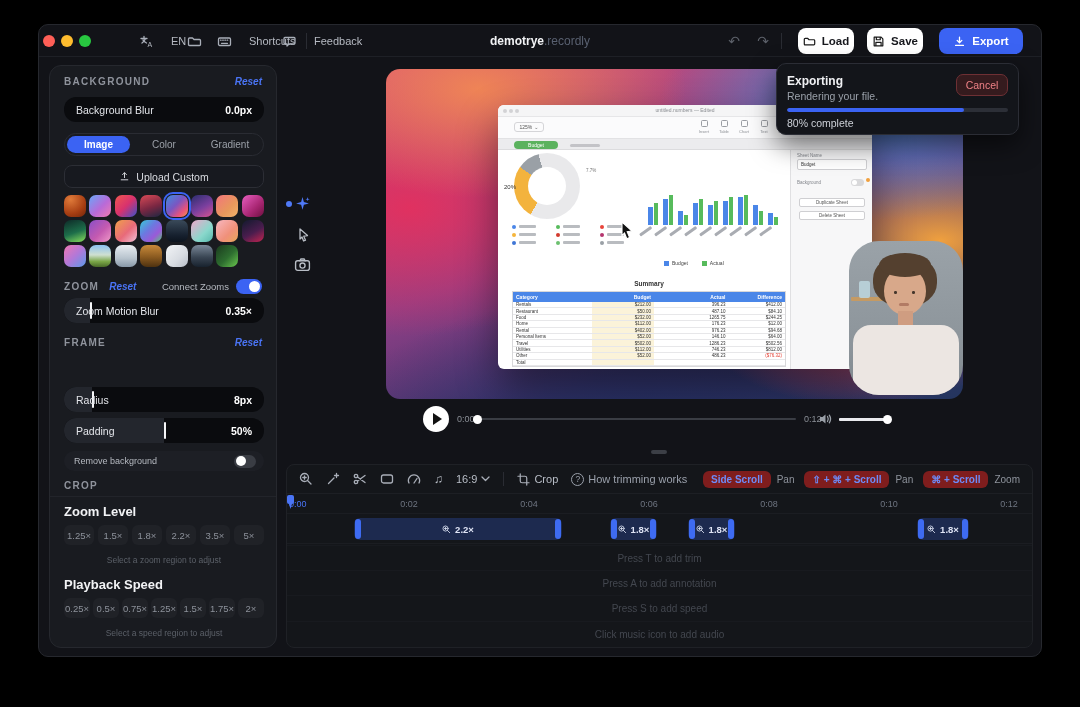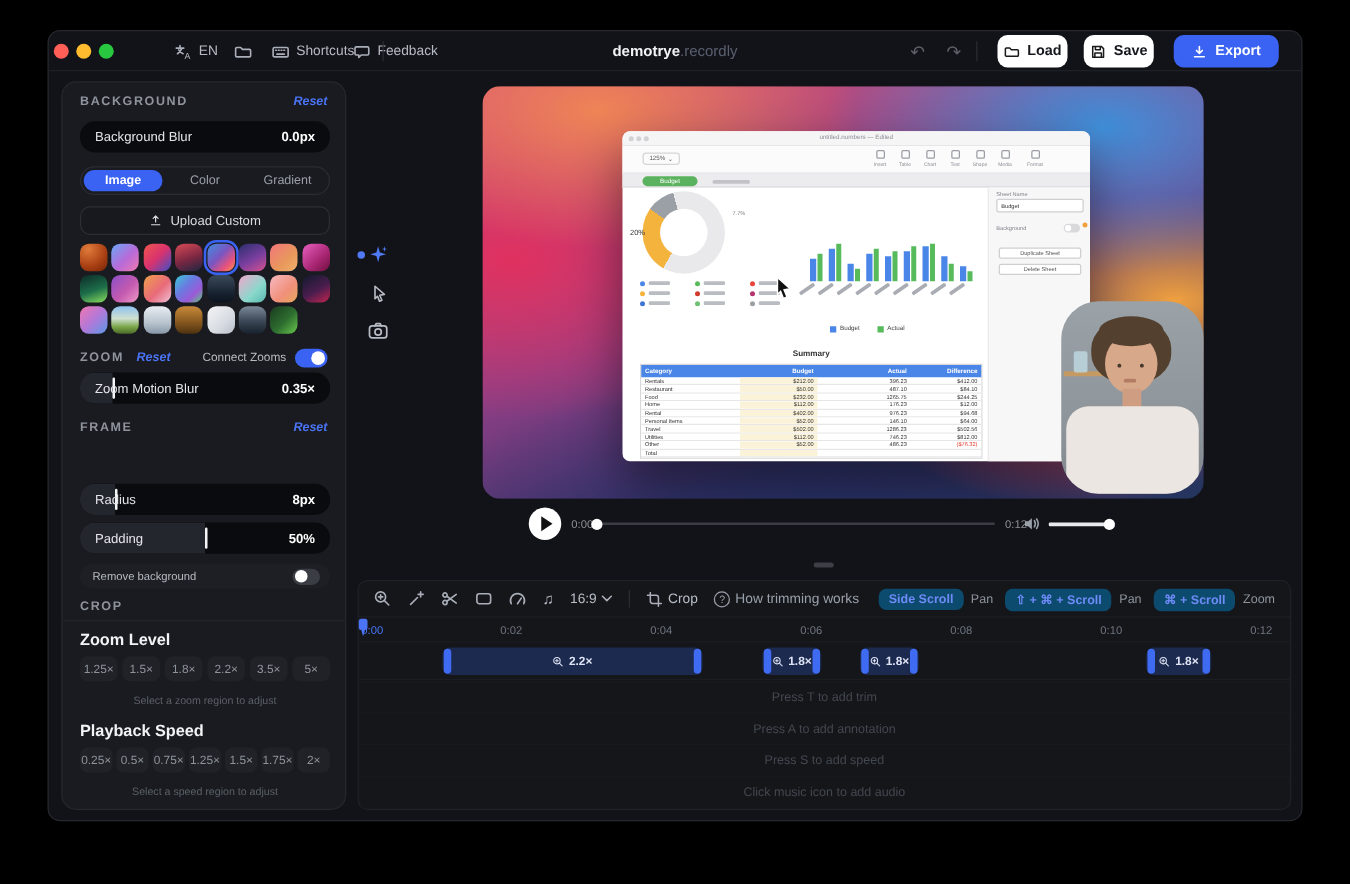--- a/index.html
+++ b/index.html
@@ -4,21 +4,21 @@
 <style>
   html,body{margin:0;padding:0;width:1080px;height:707px;background:#000;overflow:hidden;
     font-family:"Liberation Sans",sans-serif;-webkit-font-smoothing:antialiased;}
   *{box-sizing:border-box;user-select:none;}
   #app{position:absolute;left:38px;top:24px;width:1004px;height:633px;background:#121318;
        border:1px solid #26282e;border-radius:10px;color:#e8eaee;overflow:hidden;}
 
   
   #topbar{position:absolute;left:0;top:0;width:100%;height:32px;border-bottom:1px solid #1e2026;}
   .light{position:absolute;top:10px;width:12px;height:12px;border-radius:50%;}
-  .tb-item{position:absolute;top:0;height:32px;display:flex;align-items:center;gap:5px;
+  .tb-item{position:absolute;top:0;height:32px;display:flex;align-items:center;gap:17px;
            color:#b6bac2;font-size:11px;}
   .tb-div{position:absolute;top:8px;width:1px;height:16px;background:#2a2c33;}
   #title{position:absolute;left:0;right:0;top:9px;text-align:center;font-size:12px;font-weight:bold;color:#f2f3f5;}
   #title .suffix{color:#596070;font-weight:normal;}
   .histbtn{position:absolute;top:5px;width:24px;height:22px;display:flex;align-items:center;justify-content:center;
            color:#5c6069;font-size:14px;border-radius:6px;}
   .wbtn{position:absolute;top:3px;height:26px;background:#fff;color:#16171c;border-radius:8px;
         display:flex;align-items:center;justify-content:center;gap:6px;font-size:11.5px;font-weight:bold;}
   #export-btn{position:absolute;top:3px;height:26px;background:#3b63f3;color:#fff;border-radius:8px;
         display:flex;align-items:center;justify-content:center;gap:6px;font-size:11.5px;font-weight:bold;}
@@ -164,21 +164,21 @@
   #drag-handle{position:absolute;left:612px;top:425px;width:16px;height:4px;border-radius:2px;background:#3c3f46;}
 
   
   #timeline{position:absolute;left:247px;top:439px;width:747px;height:184px;background:#14161a;
       border:1px solid #1f2126;border-radius:8px;}
   #tl-toolbar{position:absolute;left:0;top:0;right:0;height:29px;border-bottom:1px solid #1d1f24;
       display:flex;align-items:center;padding:0 12px;gap:13px;}
   .tl-sep{width:1px;height:14px;background:#2a2c33;}
   .tl-text{font-size:11px;color:#b9bec7;display:flex;align-items:center;gap:4px;}
   #tl-right{position:absolute;right:12px;top:0;height:29px;display:flex;align-items:center;gap:6px;}
-  .kbadge{background:#0c4a6e;border-radius:6px;padding:3px 8px;font-size:10px;font-weight:bold;color:#6e8bf7;}
+  .kbadge{background:#7f1d1d;border-radius:6px;padding:3px 8px;font-size:10px;font-weight:bold;color:#6e8bf7;}
   .kaction{font-size:10px;color:#8e939c;margin-right:4px;}
   #ruler{position:absolute;left:0;top:30px;right:0;height:19px;border-bottom:1px solid #1b1d22;}
   .rl{position:absolute;top:4px;width:40px;text-align:center;font-size:9px;color:#6e7480;}
   .rl.first{text-align:left;color:#4a74f5;}
   #playhead{position:absolute;left:0px;top:30px;width:7px;height:9px;background:#4a74f5;border-radius:2px;z-index:5;}
   #playhead::after{content:"";position:absolute;left:2px;top:9px;width:3px;height:5px;background:#4a74f5;
      clip-path:polygon(0 0,100% 0,50% 100%);}
   #zoomtrack{position:absolute;left:0;top:49px;right:0;height:30px;border-bottom:1px solid #1b1d22;}
   .region{position:absolute;top:4px;height:22px;background:#1d2a4f;border-radius:6px;}
   .region .hl,.region .hr{position:absolute;top:1px;bottom:1px;width:6px;background:#3e6bf2;border-radius:3px;}
@@ -778,14 +778,23 @@
       <span>Press A to add annotation</span>
       </div>
     <div class="erow" style="top:156px;height:26px">
       <span>Click music icon to add audio</span>
       </div>
     <div class="erow" style="top:130px;height:26px">
       <span>Press S to add speed</span>
       </div>
   </div>
 
+  <div id="toast">
+    <div class="t-title">Exporting</div>
+    <div class="t-sub">Rendering your file.</div>
+    <div id="cancel-btn">Cancel</div>
+    <div class="pr-track">
+      <div class="pr-fill" style="width: 80%;"></div>
+    </div>
+    <div class="pr-label">80% complete</div>
+  </div>
 
 </div>
 
 </body></html>

